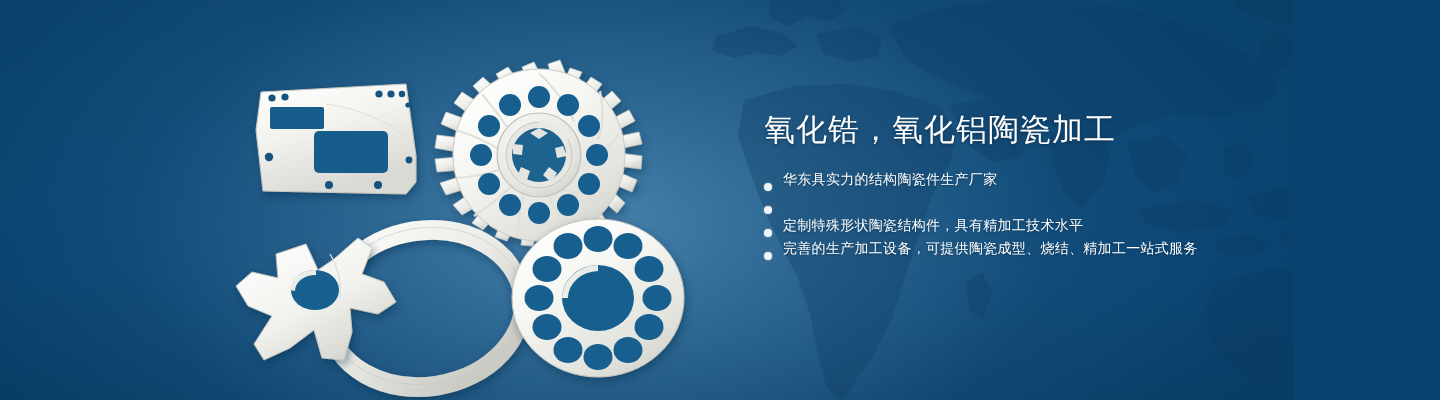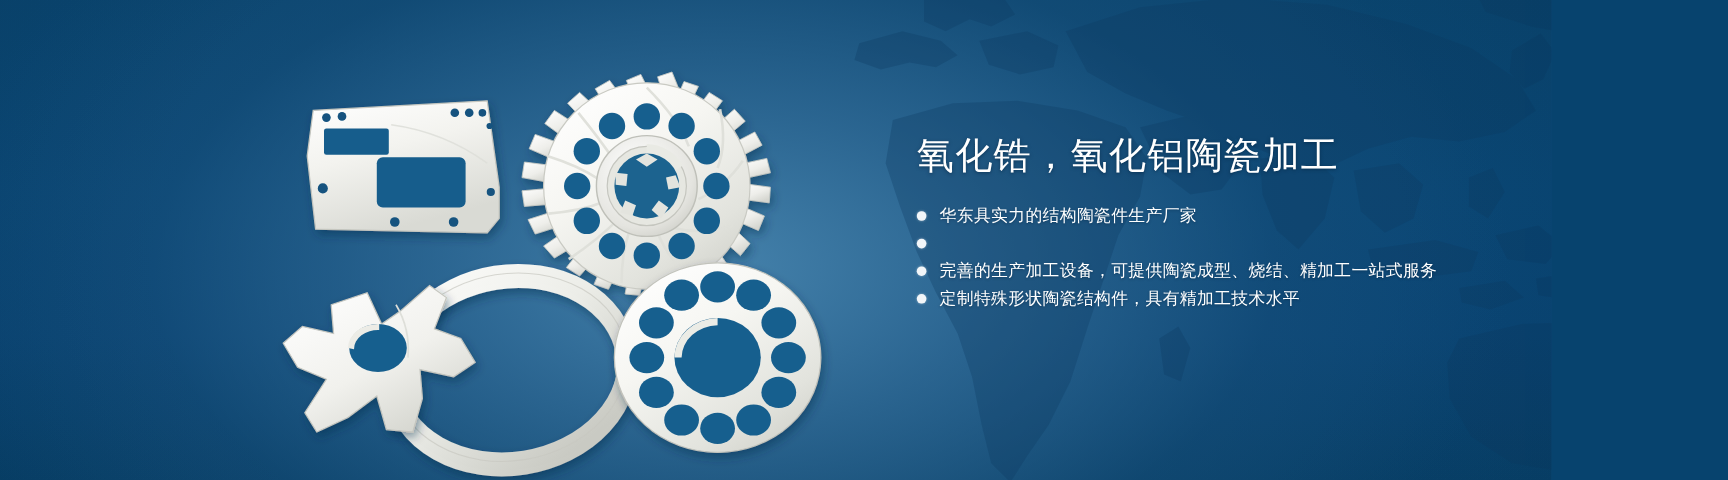--- a/index.html
+++ b/index.html
@@ -76,21 +76,21 @@
     text-shadow: 0 1px 3px rgba(2,30,55,0.55);
     white-space: nowrap;
   }
   .bullets {
     list-style: none;
     margin: 0;
     padding: 0;
   }
   .bullet-row {
     display: flex;
-    align-items: center;
+    align-items: flex-end;
     height: 23px;
     margin-bottom: 0px;
   }
   .bullet-dot {
     width: 8px;
     height: 8px;
     border-radius: 50%;
     background: #f2f6f9;
     flex: 0 0 auto;
     margin-right: 11px;
@@ -344,22 +344,22 @@
     <ul class="bullets">
       <li class="bullet-row">
         <span class="bullet-dot"></span>
         <span class="bullet-text">华东具实力的结构陶瓷件生产厂家</span>
       </li>
       <li class="bullet-row">
         <span class="bullet-dot"></span>
       </li>
       <li class="bullet-row">
         <span class="bullet-dot"></span>
-        <span class="bullet-text">完善的生产加工设备，可提供陶瓷成型、烧结、精加工一站式服务</span>
+        <span class="bullet-text">定制特殊形状陶瓷结构件，具有精加工技术水平</span>
       </li>
       <li class="bullet-row">
         <span class="bullet-dot"></span>
-        <span class="bullet-text">定制特殊形状陶瓷结构件，具有精加工技术水平</span>
+        <span class="bullet-text">完善的生产加工设备，可提供陶瓷成型、烧结、精加工一站式服务</span>
       </li>
     </ul>
   </div>
 
 </div>
 
 </body></html>

